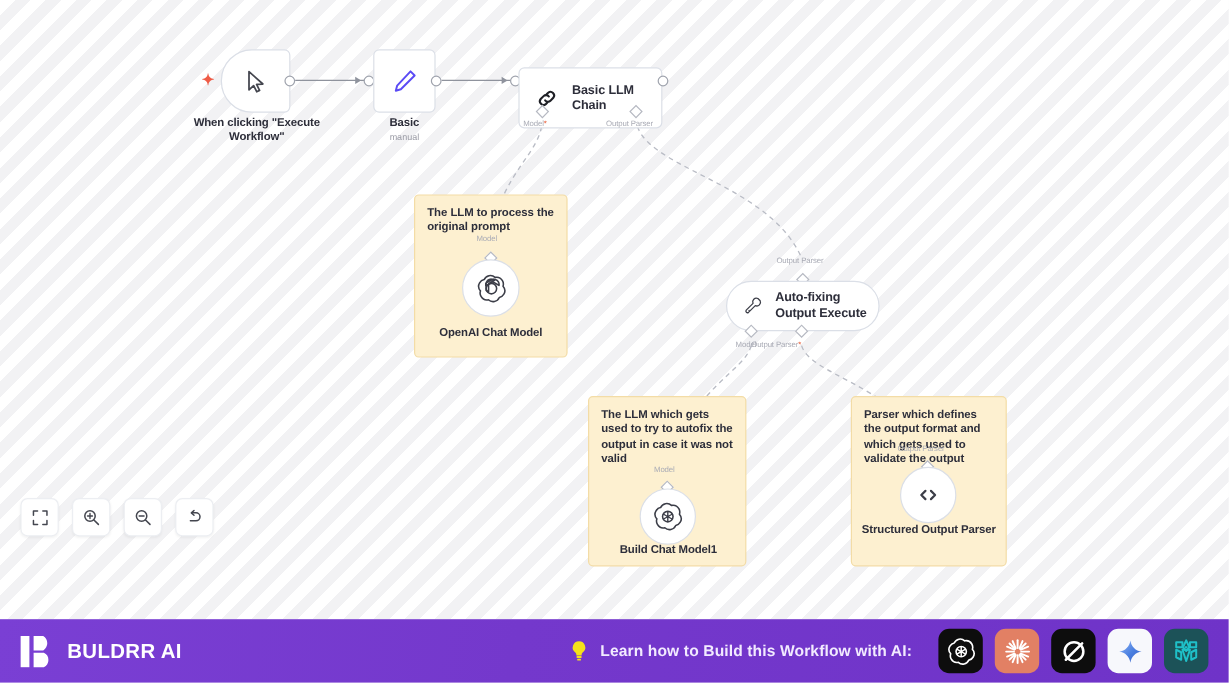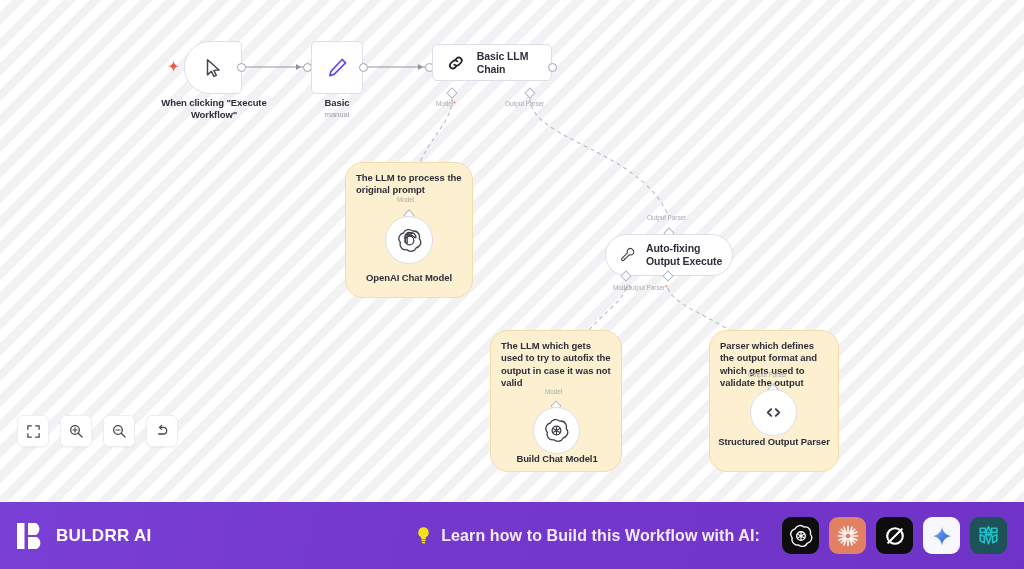--- a/index.html
+++ b/index.html
@@ -38,21 +38,21 @@
     left: 0; top: 0;
     width: 1024px; height: 516px;
     pointer-events: none;
   }
 
   
   .sticky {
     position: absolute;
     background: #fdf0d0;
     border: 1px solid #f3dca6;
-    border-radius: 18px;
+    border-radius: 4px;
     box-sizing: border-box;
   }
   .sticky-text {
     position: absolute;
     left: 10px;
     top: 9px;
     right: 8px;
     font-size: 9.5px;
     font-weight: bold;
     line-height: 12.4px;
@@ -179,21 +179,21 @@
     justify-content: center;
     cursor: pointer;
     box-shadow: 0 1px 2px rgba(0,0,0,0.05);
   }
 
   
   #bottom-bar {
     position: absolute;
     left: 0; bottom: 0;
     width: 1024px;
-    height: 67px;
+    height: 53px;
     background: linear-gradient(100deg, #7a3fd4 0%, #7438cc 42%, #6f33c8 100%);
     display: flex;
     align-items: center;
   }
   #brand {
     display: flex;
     align-items: center;
     gap: 11px;
     margin-left: 17px;
   }
@@ -208,21 +208,21 @@
     letter-spacing: 0.3px;
   }
   #cta {
     display: flex;
     align-items: center;
     gap: 9px;
     margin-left: auto;
   }
   #cta-text {
     color: #f2eaff;
-    font-size: 16px;
+    font-size: 13px;
     font-weight: bold;
     letter-spacing: 0.1px;
   }
   #ai-icons {
     display: flex;
     gap: 10px;
     margin-left: 22px;
     margin-right: 17px;
   }
   .ai-icon {
@@ -283,21 +283,21 @@
         <path d="M16.8 3.6 L20.4 7.2 L8.4 19.2 L4 20.5 L5.2 16 Z" fill="none" stroke="#5b4bf5" stroke-width="1.7" stroke-linejoin="round"></path>
       </svg>
     </div>
     <div class="port-dot" style="left:359px; top:62.5px;"></div>
     <div class="node-caption" style="left:284px; top:97px; width:106px;">Basic</div>
     <div class="node-subcaption" style="left:284px; top:110px; width:106px;">manual</div>
 
     <div class="arrow-head" style="left:418px; top:63.5px;"></div>
     <div class="port-dot" style="left:425px; top:62.5px;"></div>
 
-    <div class="node node-wide" style="left:432px; top:44px; width:120px; height:37px;">
+    <div class="node node-wide" style="left:432px; top:56px; width:120px; height:51px;">
       <svg width="22" height="22" viewBox="0 0 24 24">
         <path d="M10.1 13.9 a3.6 3.6 0 0 0 5.4 .4 l2.9 -2.9 a3.7 3.7 0 0 0 -5.2 -5.2 l-1.6 1.6" fill="none" stroke="#1f2026" stroke-width="2.1" stroke-linecap="round"></path>
         <path d="M13.9 10.1 a3.6 3.6 0 0 0 -5.4 -.4 l-2.9 2.9 a3.7 3.7 0 0 0 5.2 5.2 l1.6 -1.6" fill="none" stroke="#1f2026" stroke-width="2.1" stroke-linecap="round"></path>
       </svg>
       <span class="node-title">Basic LLM Chain</span>
     </div>
     <div class="port-dot" style="left:548px; top:62.5px;"></div>
 
     <div class="port-diamond" style="left:448px; top:89px;"></div>
     <div class="port-label" style="left:436px; top:100px;"><span>Model</span><span class="req">*</span></div>

